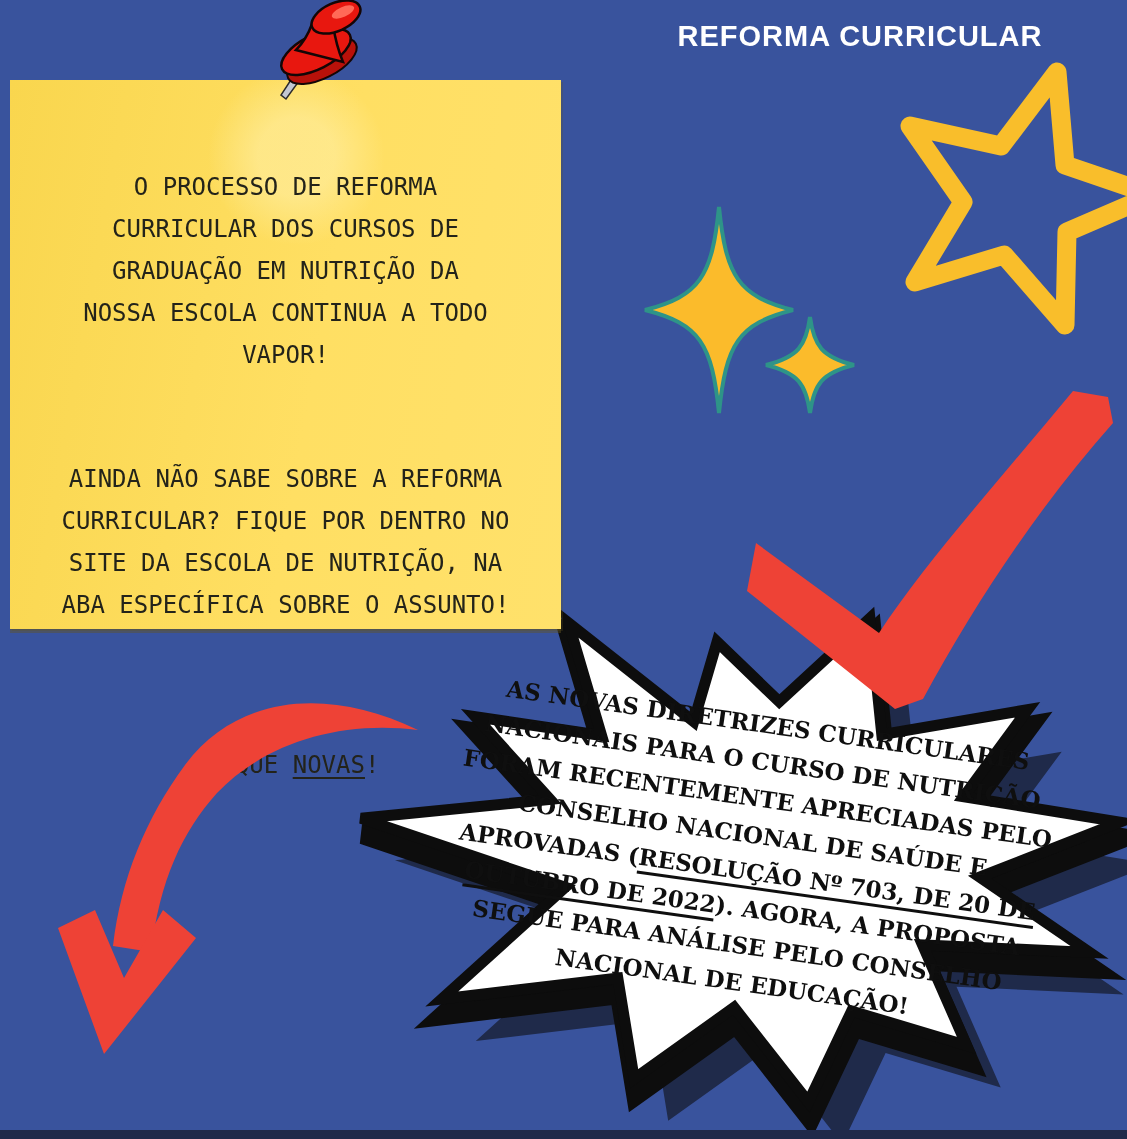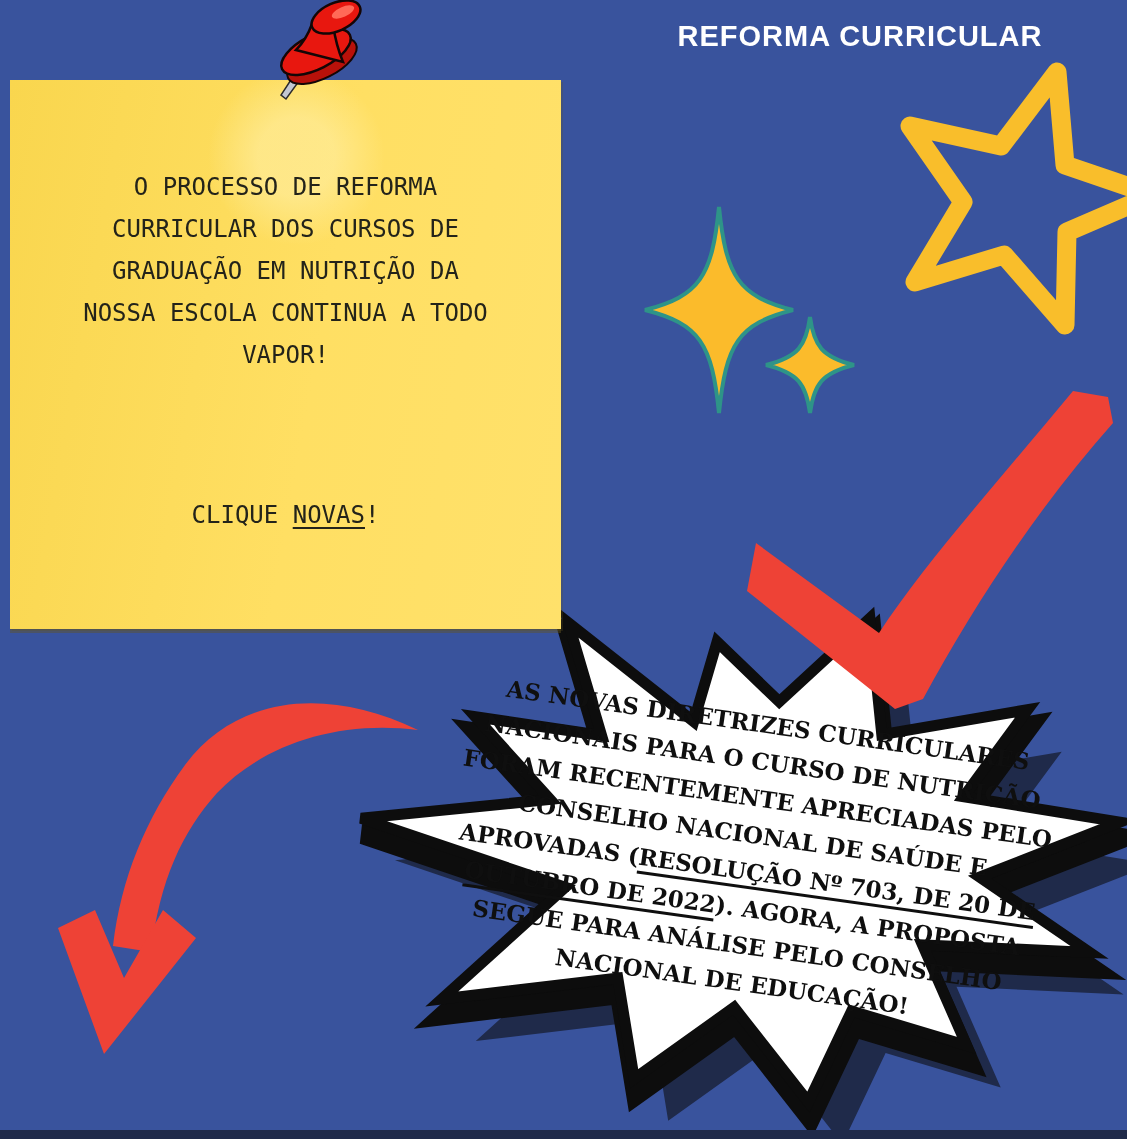--- a/index.html
+++ b/index.html
@@ -66,20 +66,24 @@
       </g>
   </svg>
 
   <div id="note">
     <div id="note-inner">
       <p class="note-para">O PROCESSO DE REFORMA
 CURRICULAR DOS CURSOS DE
 GRADUAÇÃO EM NUTRIÇÃO DA
 NOSSA ESCOLA CONTINUA A TODO
 VAPOR!</p>
+      <p class="note-para">AINDA NÃO SABE SOBRE A REFORMA
+CURRICULAR? FIQUE POR DENTRO NO
+SITE DA ESCOLA DE NUTRIÇÃO, NA
+ABA ESPECÍFICA SOBRE O ASSUNTO!</p>
       <div class="note-cta"><span>CLIQUE </span><span class="note-link">NOVAS</span><span>!</span></div>
     </div>
   </div>
 
   <svg class="layer" width="1127" height="1139" viewBox="0 0 1127 1139">
     <g>
       <path d="M 300 66 L 307 70 L 286 99 L 281 95 Z" fill="#C3C7D1" stroke="#2B2B2B" stroke-width="1.5"></path>
       <ellipse cx="322" cy="61" rx="38" ry="17" transform="rotate(-27 322 61)" fill="#B8110A" stroke="#140606" stroke-width="2"></ellipse>
       <ellipse cx="316" cy="52" rx="38" ry="17" transform="rotate(-27 316 52)" fill="#E8170F" stroke="#140606" stroke-width="2.5"></ellipse>
       <path d="M 312 24 C 308 35 303 43 296 50 L 343 62 C 338 50 335 38 333 25 Z" fill="#E8170F" stroke="#140606" stroke-width="2.5"></path>

